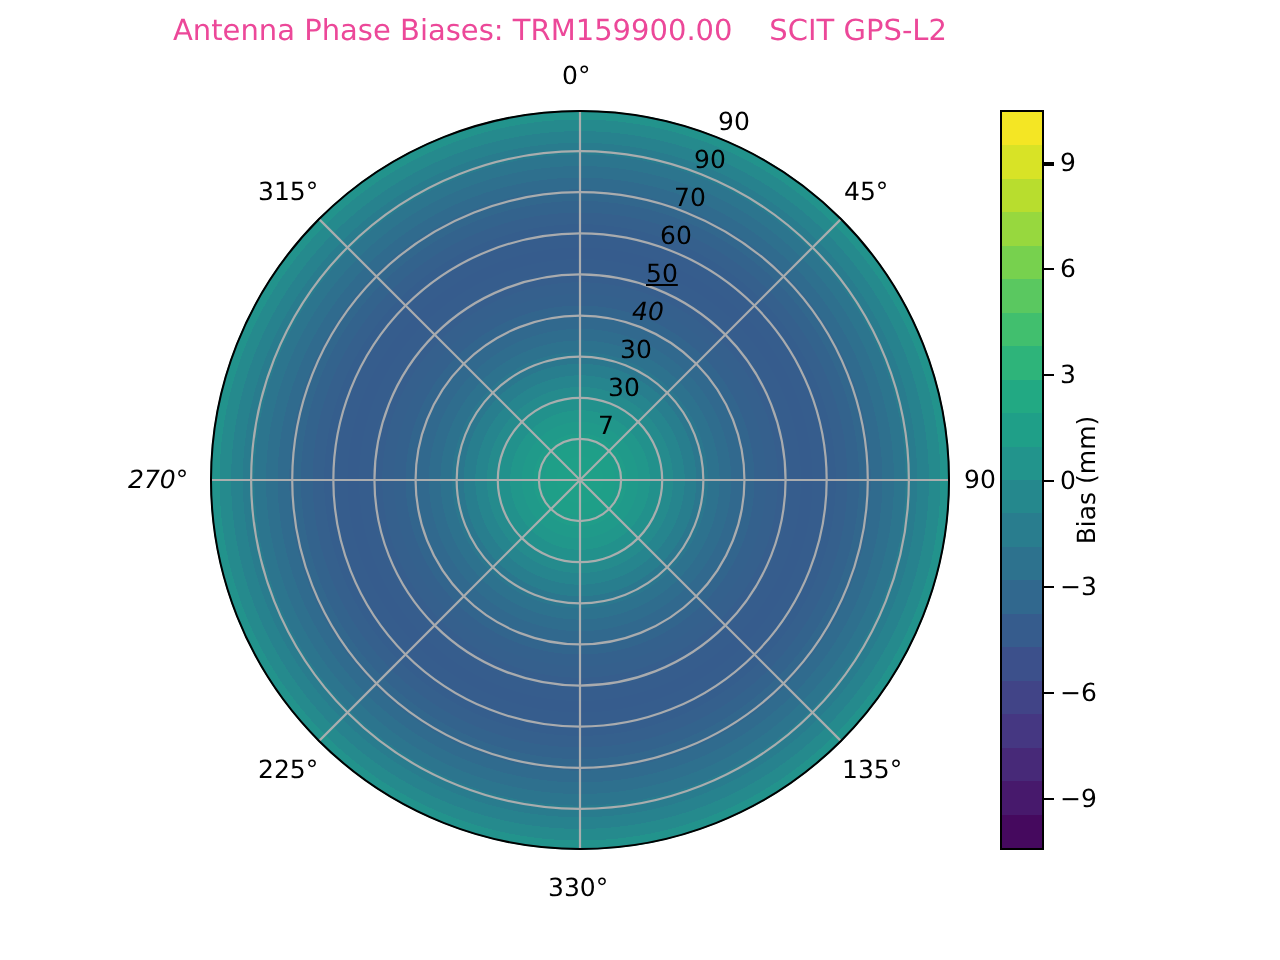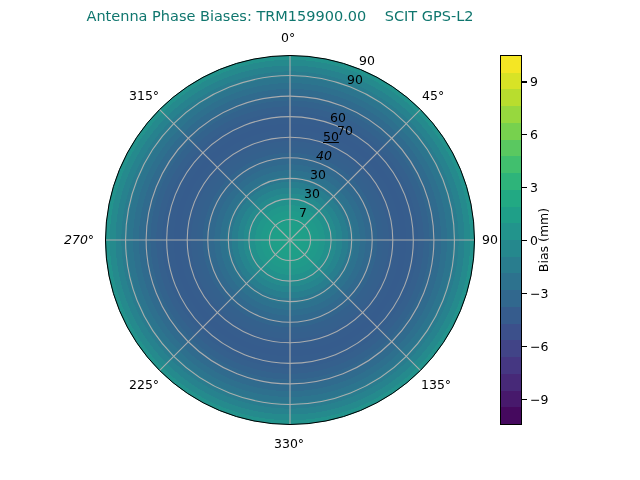--- a/index.html
+++ b/index.html
@@ -6,21 +6,21 @@
   body{
     width:640px;height:480px;background:#ffffff;
     font-family:"DejaVu Sans","Liberation Sans",sans-serif;
     color:#000000;overflow:hidden;position:relative;
   }
   #root{position:absolute;left:0;top:0;width:640px;height:480px;}
 
   
   .chart-title{
     position:absolute;left:0;top:8px;width:560px;
-    text-align:center;font-size:14.5px;color:#0f766e;
+    text-align:center;font-size:14.5px;color:#ec4899;
     white-space:pre;letter-spacing:0px;
   }
 
   
   .polar-wrap{position:absolute;left:105px;top:55px;width:370px;height:370px;}
   .polar-disc{
     position:absolute;left:0;top:0;width:370px;height:370px;
     border-radius:50%;overflow:hidden;
     box-sizing:border-box;
   }
@@ -103,21 +103,21 @@
   <div class="ang-label" style="left:129px;top:377px;">225°</div>
   <div class="ang-label" style="left:64px;top:232px;font-style:italic;">270°</div>
   <div class="ang-label" style="left:129px;top:88px;">315°</div>
 
   <div class="rad-label" style="left:299px;top:205px;">7</div>
   <div class="rad-label" style="left:304px;top:186px;">30</div>
   <div class="rad-label" style="left:310px;top:167px;">30</div>
   <div class="rad-label" style="left:316px;top:148px;font-style:italic;">40</div>
   <div class="rad-label" style="left:323px;top:129px;text-decoration:underline;">50</div>
   <div class="rad-label" style="left:330px;top:110px;">60</div>
-  <div class="rad-label" style="left:337px;top:91px;margin-top:32px;">70</div>
+  <div class="rad-label" style="left:337px;top:91px;">70</div>
   <div class="rad-label" style="left:347px;top:72px;">90</div>
   <div class="rad-label" style="left:359px;top:53px;">90</div>
 
   <div class="cbar-wrap">
     <div class="cbar-grad" id="cbarGrad" style="background: linear-gradient(rgb(244, 230, 36) 0%, rgb(244, 230, 36) 4.55%, rgb(216, 227, 38) 4.55%, rgb(216, 227, 38) 9.09%, rgb(184, 221, 46) 9.09%, rgb(184, 221, 46) 13.64%, rgb(151, 216, 62) 13.64%, rgb(151, 216, 62) 18.18%, rgb(119, 209, 78) 18.18%, rgb(119, 209, 78) 22.73%, rgb(90, 200, 96) 22.73%, rgb(90, 200, 96) 27.27%, rgb(65, 191, 110) 27.27%, rgb(65, 191, 110) 31.82%, rgb(46, 180, 122) 31.82%, rgb(46, 180, 122) 36.36%, rgb(34, 169, 131) 36.36%, rgb(34, 169, 131) 40.91%, rgb(31, 159, 136) 40.91%, rgb(31, 159, 136) 45.45%, rgb(34, 148, 140) 45.45%, rgb(34, 148, 140) 50%, rgb(37, 136, 141) 50%, rgb(37, 136, 141) 54.55%, rgb(41, 125, 142) 54.55%, rgb(41, 125, 142) 59.09%, rgb(45, 114, 142) 59.09%, rgb(45, 114, 142) 63.64%, rgb(49, 104, 142) 63.64%, rgb(49, 104, 142) 68.18%, rgb(54, 92, 141) 68.18%, rgb(54, 92, 141) 72.73%, rgb(60, 80, 139) 72.73%, rgb(60, 80, 139) 77.27%, rgb(65, 68, 135) 77.27%, rgb(65, 68, 135) 81.82%, rgb(69, 55, 130) 81.82%, rgb(69, 55, 130) 86.36%, rgb(71, 41, 120) 86.36%, rgb(71, 41, 120) 90.91%, rgb(71, 25, 108) 90.91%, rgb(71, 25, 108) 95.45%, rgb(69, 9, 94) 95.45%, rgb(69, 9, 94) 100%);"></div>
     <div id="cbarTicks">
         <div class="cbar-tick" style="top:343.6px;"></div>
         <div class="cbar-ticklabel" style="top:343.6px;">−9</div>
         <div class="cbar-tick" style="top:290.7px;"></div>
         <div class="cbar-ticklabel" style="top:290.7px;">−6</div>

